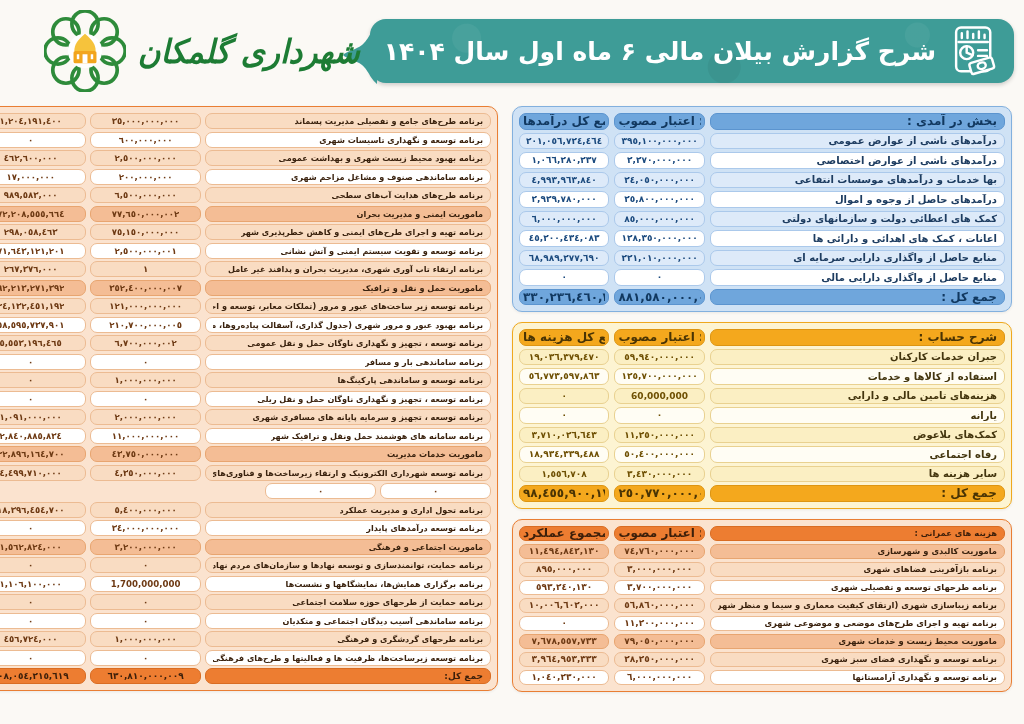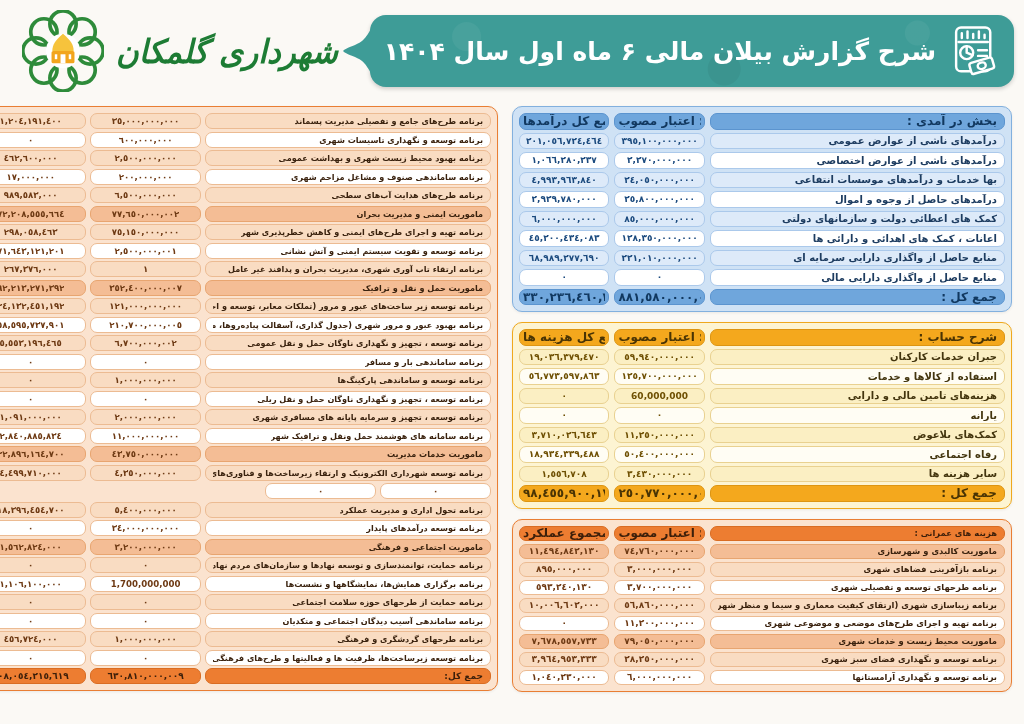--- a/index.html
+++ b/index.html
@@ -8,35 +8,35 @@
     width:1024px; height:724px;
     background:#fbf9f5;
     font-family:"DejaVu Sans", sans-serif;
     direction:rtl;
     overflow:hidden;
   }
 
   
   .page-header { display:flex; align-items:center; height:96px; padding:12px 10px 6px 16px; gap:10px; }
   .ribbon {
-    position:relative; flex:0 0 622px; height:72px;
+    position:relative; flex:0 0 622px; height:64px;
     background:#3e9c97;
     background-image:
       radial-gradient(circle at 15% 30%, rgba(255,255,255,.05) 0 14px, transparent 15px),
       radial-gradient(circle at 55% 75%, rgba(0,0,0,.05) 0 16px, transparent 17px),
       radial-gradient(circle at 85% 25%, rgba(255,255,255,.05) 0 12px, transparent 13px);
     border-radius:16px;
     display:flex; align-items:center; gap:12px;
     padding:0 14px;
     color:#fff;
     box-shadow:0 2px 4px rgba(0,0,0,.18);
   }
   .ribbon-title { font-size:25px; font-weight:bold; white-space:nowrap; letter-spacing:-.5px; }
   .ribbon-tip { position:absolute; left:-27px; top:7px; }
-  .logo { flex:1; display:flex; align-items:center; justify-content:flex-end; gap:12px; padding-left:6px; }
+  .logo { flex:1; display:flex; align-items:center; gap:12px; padding-left:6px; }
   .logo-text {
     color:#1d7c34; font-size:31px; font-weight:bold; font-style:italic;
     white-space:nowrap; transform:scaleY(1.06); letter-spacing:-1px;
   }
 
   
   main { display:flex; gap:14px; padding:10px 12px 0 30px; }
   .summary-col { flex:0 0 500px; display:flex; flex-direction:column; gap:10px; }
   .programs-col { flex:1; }
 

